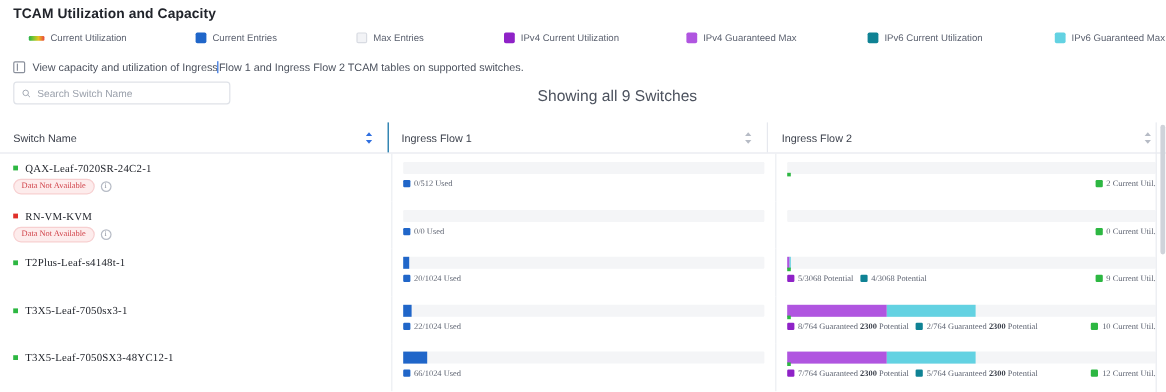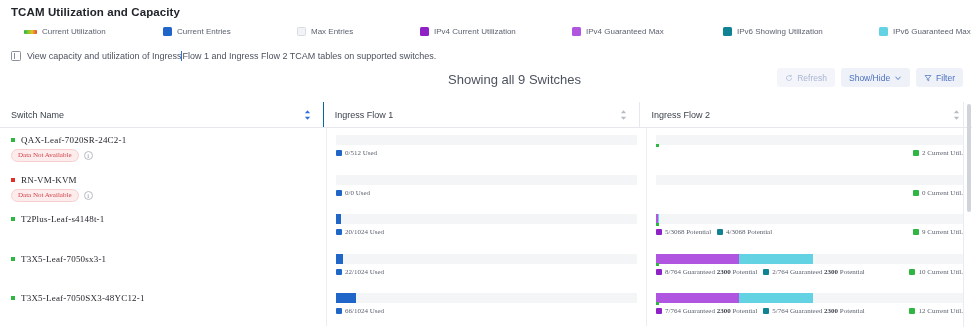--- a/index.html
+++ b/index.html
@@ -173,56 +173,42 @@
       <div class="legend-item" style="left: 396px;">
         <span class="sw" style="background: rgb(143, 34, 199);"></span>
         <span>IPv4 Current Utilization</span>
       </div>
       <div class="legend-item" style="left: 548px;">
         <span class="sw" style="background: rgb(176, 85, 224);"></span>
         <span>IPv4 Guaranteed Max</span>
       </div>
       <div class="legend-item" style="left: 699px;">
         <span class="sw" style="background: rgb(15, 130, 148);"></span>
-        <span>IPv6 Showing Utilization</span>
+        <span>IPv6 Current Utilization</span>
       </div>
       <div class="legend-item" style="left: 855px;">
         <span class="sw" style="background: rgb(99, 210, 226);"></span>
         <span>IPv6 Guaranteed Max</span>
       </div>
     </div>
 
   <div class="desc">
     <span class="book-icon"></span>
     <span><span>View capacity and utilization of Ingress</span><span class="caret"></span><span>Flow 1 and Ingress Flow 2 TCAM tables on supported switches.</span></span>
   </div>
 
   <div class="toolbar">
+    <div class="search-box">
+      <svg class="search-icon" viewBox="0 0 16 16">
+        <circle cx="6.8" cy="6.8" r="4.6" fill="none" stroke="#9aa0ab" stroke-width="1.5"></circle>
+        <line x1="10.3" y1="10.3" x2="14" y2="14" stroke="#9aa0ab" stroke-width="1.5"></line>
+      </svg>
+      <span class="search-ph">Search Switch Name</span>
+    </div>
     <div class="showing">Showing all 9 Switches</div>
-    <div class="btns">
-      <div class="btn disabled">
-        <svg class="ico" viewBox="0 0 16 16">
-          <path d="M13 8a5 5 0 1 1-1.6-3.6" fill="none" stroke="#aab6d2" stroke-width="1.5"></path>
-          <path d="M12.4 1.6 L12.4 4.8 L9.2 4.8" fill="none" stroke="#aab6d2" stroke-width="1.5"></path>
-        </svg>
-        <span>Refresh</span>
-      </div>
-      <div class="btn">
-        <span>Show/Hide</span>
-        <svg class="ico" viewBox="0 0 16 16">
-          <path d="M3 5.5 L8 11 L13 5.5" fill="none" stroke="#4a6fbf" stroke-width="1.8"></path>
-        </svg>
-      </div>
-      <div class="btn">
-        <svg class="ico" viewBox="0 0 16 16">
-          <path d="M2 3 L14 3 L9.4 8.6 L9.4 13.6 L6.6 12 L6.6 8.6 Z" fill="none" stroke="#4a6fbf" stroke-width="1.4"></path>
-        </svg>
-        <span>Filter</span>
-      </div>
-    </div>
   </div>
 
   <div class="thead" id="thead">
       <div class="th c1">
         <span>Switch Name</span>
         <svg class="sort" viewBox="0 0 8 12">
           <path d="M4 0.5 L7 4 L1 4 Z" fill="#2f6fe0"></path>
           <path d="M4 11.5 L7 8 L1 8 Z" fill="#2f6fe0"></path>
         </svg>
       </div>

